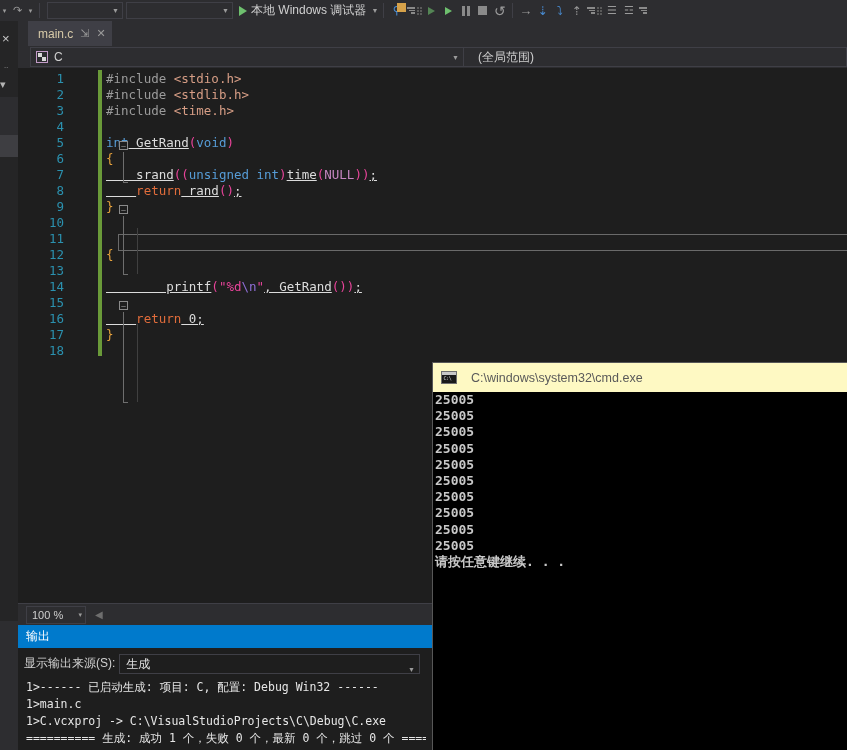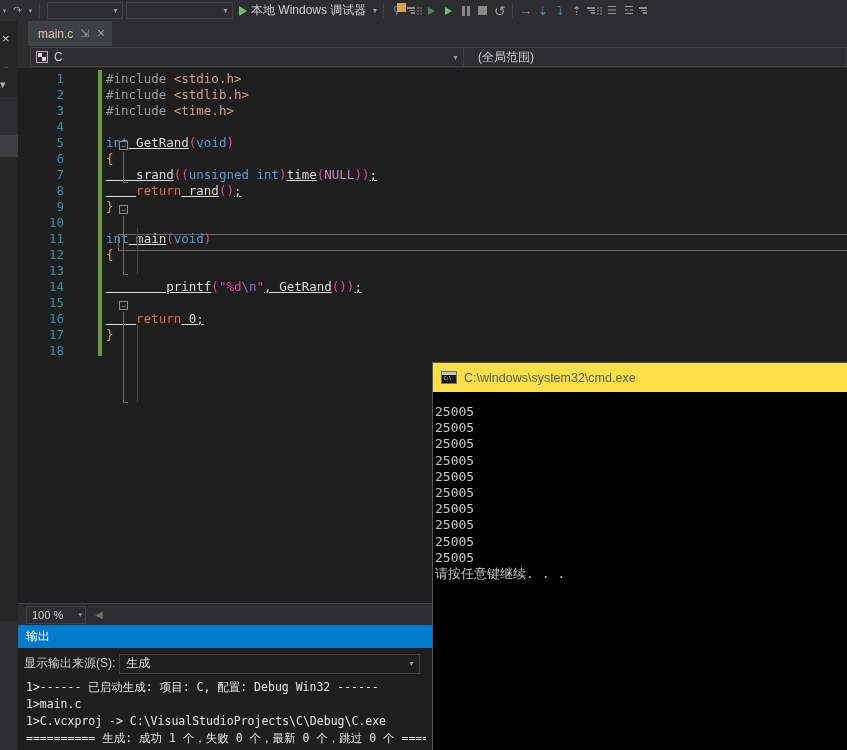--- a/index.html
+++ b/index.html
@@ -123,42 +123,42 @@
      background-size: 4px 4px; opacity:.55; }
   .out-toolrow { position:absolute; left:408px; top:23px; width:421px; height:30px; background:#1e1e1e;
                  display:flex; align-items:center; padding-left:10px; gap:4px; }
   .ot-ic { width:18px;height:18px;display:flex;align-items:center;justify-content:center;
            color:#6f6f6f;font-size:11px; }
   .ot-sep { width:1px;height:14px;background:#3f3f46;margin:0 4px; }
   .src-row { position:absolute; left:0; top:23px; width:408px; height:31px;
              display:flex; align-items:center; padding-left:6px; gap:4px; }
   .src-label { color:#d0d0d0; font-size:12px; white-space:nowrap; }
   .src-combo { flex:1; height:20px; margin-right:6px; background:#1e1e1e; border:1px solid #3f3f46;
-               display:flex; align-items:center; padding:0 4px 0 6px; color:#e0e0e0; font-size:12px; }
+               display:flex; align-items:flex-end; padding:0 4px 0 6px; color:#e0e0e0; font-size:12px; }
   .src-combo .sv { flex:1; }
   .src-combo .sc { font-size:7px; color:#9b9b9b; }
   .out-text { position:absolute; left:0; top:54px; width:408px; height:71px;
               font-family:"DejaVu Sans Mono", monospace; font-size:11.5px; color:#e6e6e6;
               padding-left:8px; line-height:17px; white-space:pre; overflow:hidden; }
   .out-scroll { position:absolute; right:0; top:23px; width:6px; height:102px; background:#1e1e1e; }
   .out-scroll i { position:absolute; right:0; top:0; width:6px; height:28px; background:#3e3e42; display:block; }
 
   
   .console { position:absolute; left:433px; top:363px; width:414px; height:387px; background:#000000;
              box-shadow:0 0 0 1px #575757; }
-  .con-title { position:absolute; left:0; top:0; width:414px; height:29px; background:#fde047;
-               display:flex; align-items:center; padding-left:8px; gap:7px; }
+  .con-title { position:absolute; left:0; top:0; width:414px; height:29px; background:#fef9c3;
+               display:flex; align-items:center; padding-left:8px; gap:14px; }
   .con-ic { width:16px;height:13px;background:#1a1a1a;border:1px solid #6f6f6f;position:relative;flex:none; }
   .con-ic:before{content:"";position:absolute;left:0;top:0;right:0;height:3px;background:#c8c8c8;}
   .con-ic:after{content:"C:\\";position:absolute;left:1.5px;top:3px;color:#d8d8d8;font-size:5px;
                 font-family:"DejaVu Sans Mono",monospace;letter-spacing:-0.4px;}
   .con-title-text { color:#5a5a5a; font-size:12.5px; font-family:"Liberation Sans", sans-serif; }
   .con-body { position:absolute; left:0; top:29px; width:414px; height:358px; background:#000000;
               font-family:"DejaVu Sans Mono", monospace; font-size:13px; color:#c8c8c8;
-              padding:12px 0 0 2px; line-height:16.2px; white-space:pre; }
+              padding:0 0 0 2px; line-height:16.2px; white-space:pre;font-weight:bold; }
 </style>
 </head>
 <body>
 
 <div id="app">
 
   <div class="toolbar">
     <div class="tb-caret">▾</div>
     <div class="tb-icon">↷</div>
     <div class="tb-caret">▾</div>
@@ -288,21 +288,20 @@
         <div class="cl" style="top: 83px;"><span class="codetext"><span class="t-brace">{</span></span></div>
         <div class="ln" style="top: 99px;">7</div>
         <div class="cl" style="top: 99px;"><span class="codetext"><span class="t-plain">    srand</span><span class="t-par">((</span><span class="t-key">unsigned int</span><span class="t-par">)</span><span class="t-plain">time</span><span class="t-par">(</span><span class="t-mac">NULL</span><span class="t-par">))</span><span class="t-plain">;</span></span></div>
         <div class="ln" style="top: 115px;">8</div>
         <div class="cl" style="top: 115px;"><span class="codetext"><span class="t-plain">    </span><span class="t-ctrl">return</span><span class="t-plain"> rand</span><span class="t-par">()</span><span class="t-plain">;</span></span></div>
         <div class="ln" style="top: 131px;">9</div>
         <div class="cl" style="top: 131px;"><span class="codetext"><span class="t-brace">}</span></span></div>
         <div class="ln" style="top: 147px;">10</div>
         <div class="cl" style="top: 147px;"><span class="codetext"></span></div>
         <div class="ln" style="top: 163px;">11</div>
-        <div class="cl" style="top: 163px;"><span class="codetext"><span class="t-key">int</span><span class="t-plain"> main</span><span class="t-par">(</span><span class="t-key">void</span><span class="t-par">)</span></span></div>
         <div class="ln" style="top: 179px;">12</div>
         <div class="cl" style="top: 179px;"><span class="codetext"><span class="t-brace">{</span></span></div>
         <div class="ln" style="top: 195px;">13</div>
         <div class="ln" style="top: 211px;">14</div>
         <div class="cl" style="top: 211px;"><span class="codetext"><span class="t-plain">        printf</span><span class="t-par">(</span><span class="t-fmt">"</span><span class="t-fmt">%d</span><span class="t-esc">\n</span><span class="t-fmt">"</span><span class="t-plain">, GetRand</span><span class="t-par">())</span><span class="t-plain">;</span></span></div>
         <div class="ln" style="top: 227px;">15</div>
         <div class="cl" style="top: 227px;"><span class="codetext"></span></div>
         <div class="ln" style="top: 243px;">16</div>
         <div class="cl" style="top: 243px;"><span class="codetext"><span class="t-plain">    </span><span class="t-ctrl">return</span><span class="t-plain"> 0;</span></span></div>
         <div class="ln" style="top: 259px;">17</div>

